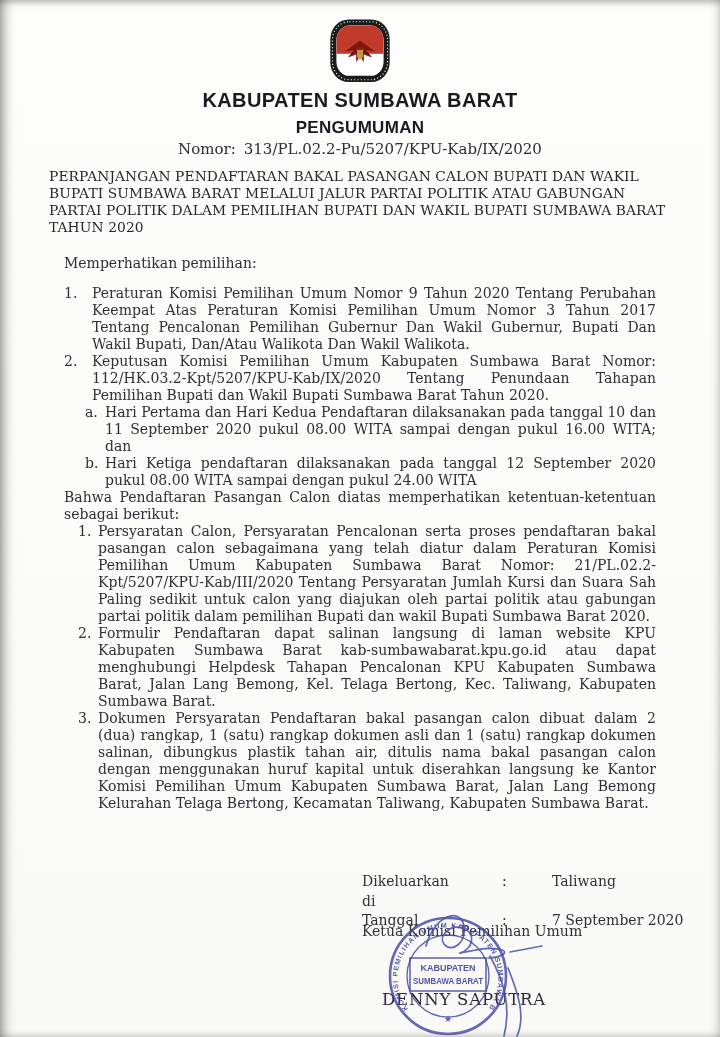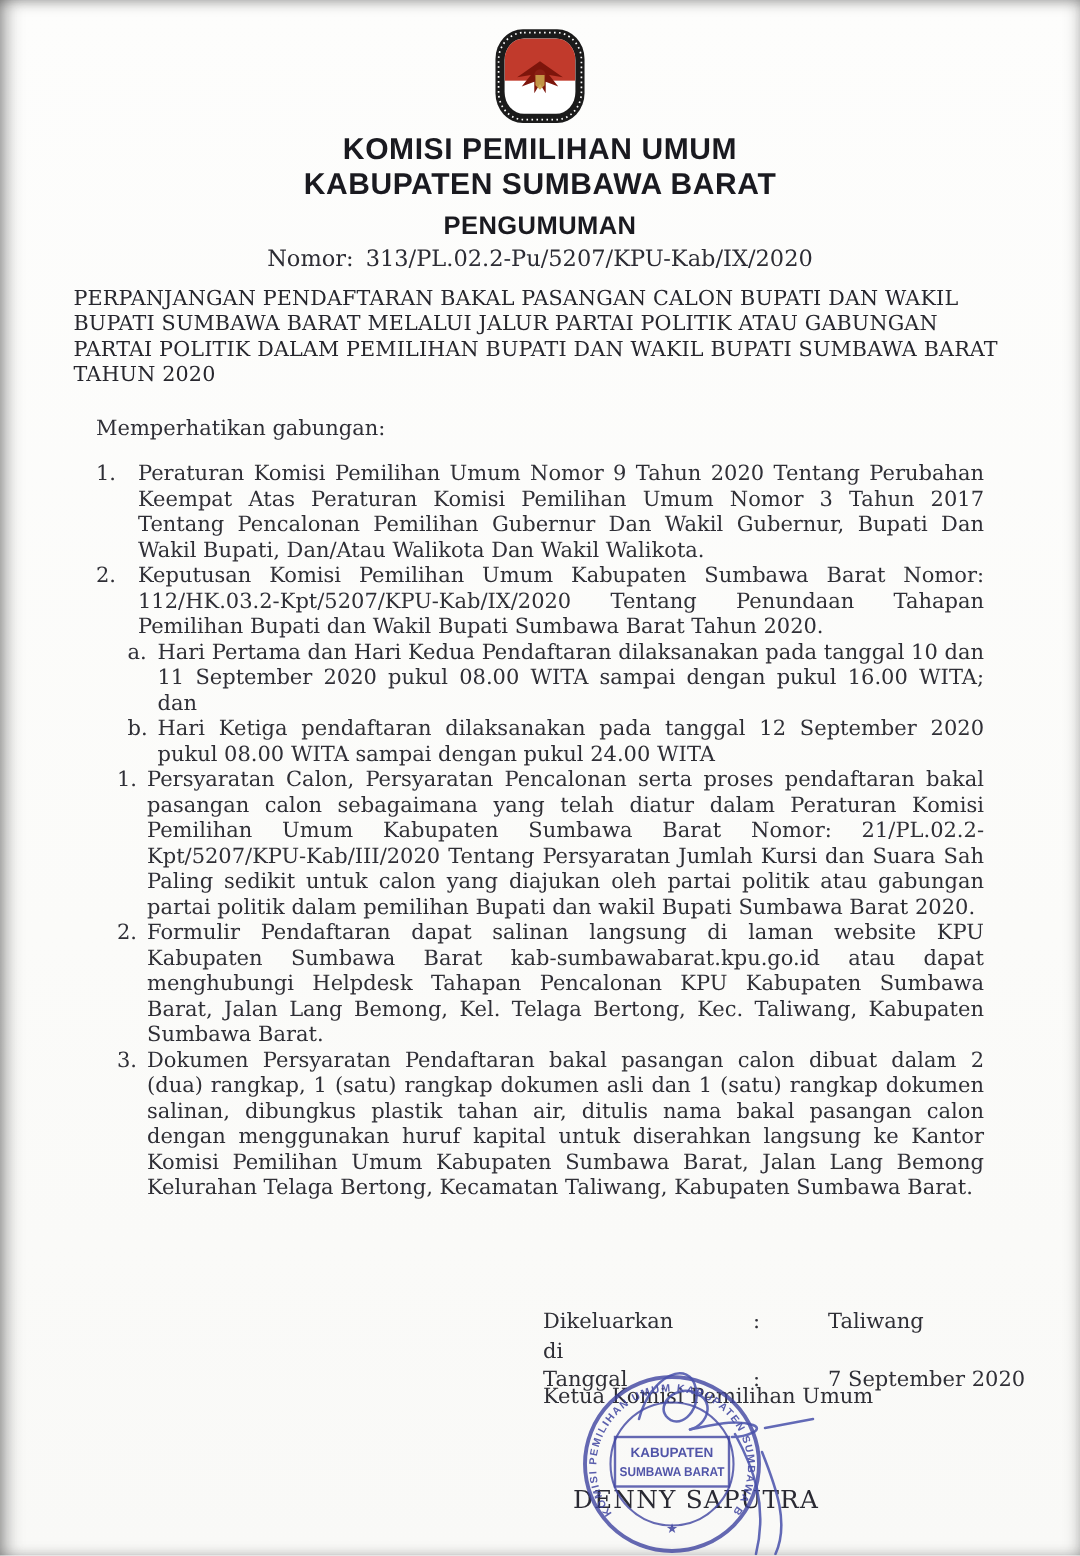--- a/index.html
+++ b/index.html
@@ -77,35 +77,34 @@
       <rect x="19" y="10" width="62" height="37" clip-path="url(#logoClip)" fill="#c13a2c"></rect>
       <g fill="#7d150b">
         <path d="M50 30 L30 44 L42 42 L34 52 L45 48 L45 58 L50 50 L55 58 L55 48 L66 52 L58 42 L70 44 Z"></path>
         <circle cx="50" cy="42" r="5" fill="#8a1f14"></circle>
         <path d="M46 42 h8 v9 l-4 4 l-4 -4 Z" fill="#caa24a" opacity="0.9"></path>
       </g>
     </svg>
   </div>
 
   <div class="org org-block">
-    <div>KOMISI PEMILIHAN UMUM</div>
     <div>KABUPATEN SUMBAWA BARAT</div>
   </div>
 
   <div class="doctype">PENGUMUMAN</div>
 
   <div class="number-line">
     <span>Nomor:</span><span class="sep"></span><span>313/PL.02.2-Pu/5207/KPU-Kab/IX/2020</span>
   </div>
 
   <div class="doc-title">PERPANJANGAN PENDAFTARAN BAKAL PASANGAN CALON BUPATI DAN WAKIL BUPATI SUMBAWA BARAT MELALUI JALUR PARTAI POLITIK ATAU GABUNGAN PARTAI POLITIK DALAM PEMILIHAN BUPATI DAN WAKIL BUPATI SUMBAWA BARAT TAHUN 2020</div>
 
   <div class="content">
 
-    <div class="intro">Memperhatikan gabungan:</div>
+    <div class="intro">Memperhatikan pemilihan:</div>
 
     <div class="regs">
       <div class="li reg just">
         <span class="mk">1.</span>
         <span>Peraturan Komisi Pemilihan Umum Nomor 9 Tahun 2020 Tentang Perubahan Keempat Atas Peraturan Komisi Pemilihan Umum Nomor 3 Tahun 2017 Tentang Pencalonan Pemilihan Gubernur Dan Wakil Gubernur, Bupati Dan Wakil Bupati, Dan/Atau Walikota Dan Wakil Walikota.</span>
       </div>
       <div class="li reg just">
         <span class="mk">2.</span>
         <span>Keputusan Komisi Pemilihan Umum Kabupaten Sumbawa Barat Nomor: 112/HK.03.2-Kpt/5207/KPU-Kab/IX/2020 Tentang Penundaan Tahapan Pemilihan Bupati dan Wakil Bupati Sumbawa Barat Tahun 2020.</span>
       </div>
@@ -116,20 +115,21 @@
       <div class="li sched just">
         <span class="mk">a.</span>
         <span>Hari Pertama dan Hari Kedua Pendaftaran dilaksanakan pada tanggal 10 dan 11 September 2020 pukul 08.00 WITA sampai dengan pukul 16.00 WITA; dan</span>
       </div>
       <div class="li sched just">
         <span class="mk">b.</span>
         <span>Hari Ketiga pendaftaran dilaksanakan pada tanggal 12 September 2020 pukul 08.00 WITA sampai dengan pukul 24.00 WITA</span>
       </div>
     </div>
 
+    <div class="para just">Bahwa Pendaftaran Pasangan Calon diatas memperhatikan ketentuan-ketentuan sebagai berikut:</div>
 
     <div>
       <div class="li prov just">
         <span class="mk">1.</span>
         <span>Persyaratan Calon, Persyaratan Pencalonan serta proses pendaftaran bakal pasangan calon sebagaimana yang telah diatur dalam Peraturan Komisi Pemilihan Umum Kabupaten Sumbawa Barat Nomor: 21/PL.02.2-Kpt/5207/KPU-Kab/III/2020 Tentang Persyaratan Jumlah Kursi dan Suara Sah Paling sedikit untuk calon yang diajukan oleh partai politik atau gabungan partai politik dalam pemilihan Bupati dan wakil Bupati Sumbawa Barat 2020.</span>
       </div>
       <div class="li prov just">
         <span class="mk">2.</span>
         <span>Formulir Pendaftaran dapat salinan langsung di laman website KPU Kabupaten Sumbawa Barat kab-sumbawabarat.kpu.go.id atau dapat menghubungi Helpdesk Tahapan Pencalonan KPU Kabupaten Sumbawa Barat, Jalan Lang Bemong, Kel. Telaga Bertong, Kec. Taliwang, Kabupaten Sumbawa Barat.</span>
       </div>

